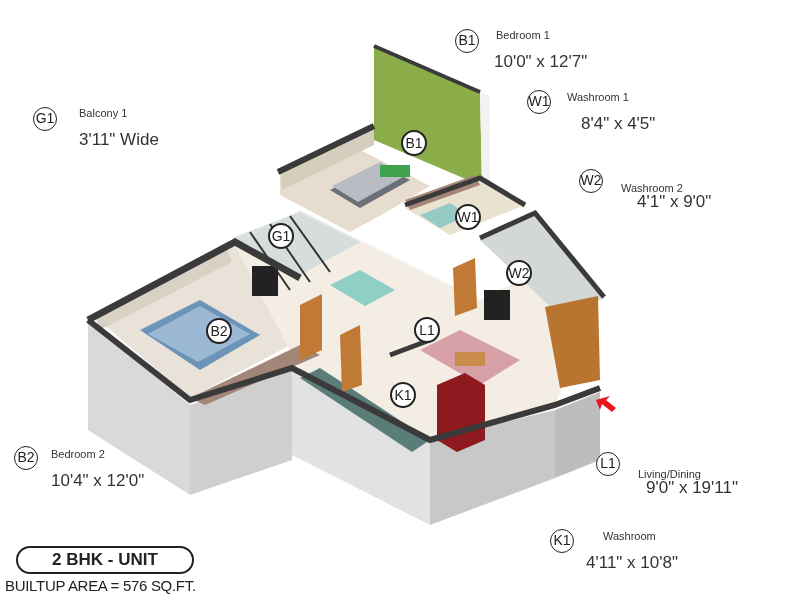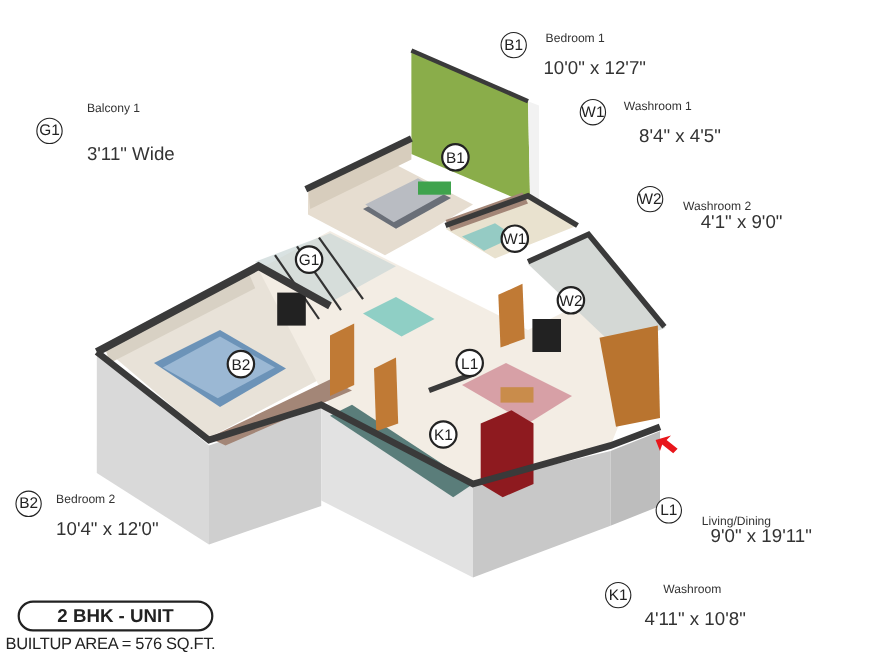--- a/index.html
+++ b/index.html
@@ -111,21 +111,21 @@
 </div>
 
 <div class="legend">
   <div class="badge" style="left:579px;top:169px;">W2</div>
   <div class="lname" style="left:621px;top:182px;">Washroom 2</div>
   <div class="ldim" style="left:637px;top:192px;">4'1" x 9'0"</div>
 </div>
 
 <div class="legend">
   <div class="badge" style="left:33px;top:107px;">G1</div>
-  <div class="lname" style="left:79px;top:93px;">Balcony 1</div>
+  <div class="lname" style="left:79px;top:107px;">Balcony 1</div>
   <div class="ldim" style="left:79px;top:130px;">3'11" Wide</div>
 </div>
 
 <div class="legend">
   <div class="badge" style="left:14px;top:446px;">B2</div>
   <div class="lname" style="left:51px;top:448px;">Bedroom 2</div>
   <div class="ldim" style="left:51px;top:471px;">10'4" x 12'0"</div>
 </div>
 
 <div class="legend">

